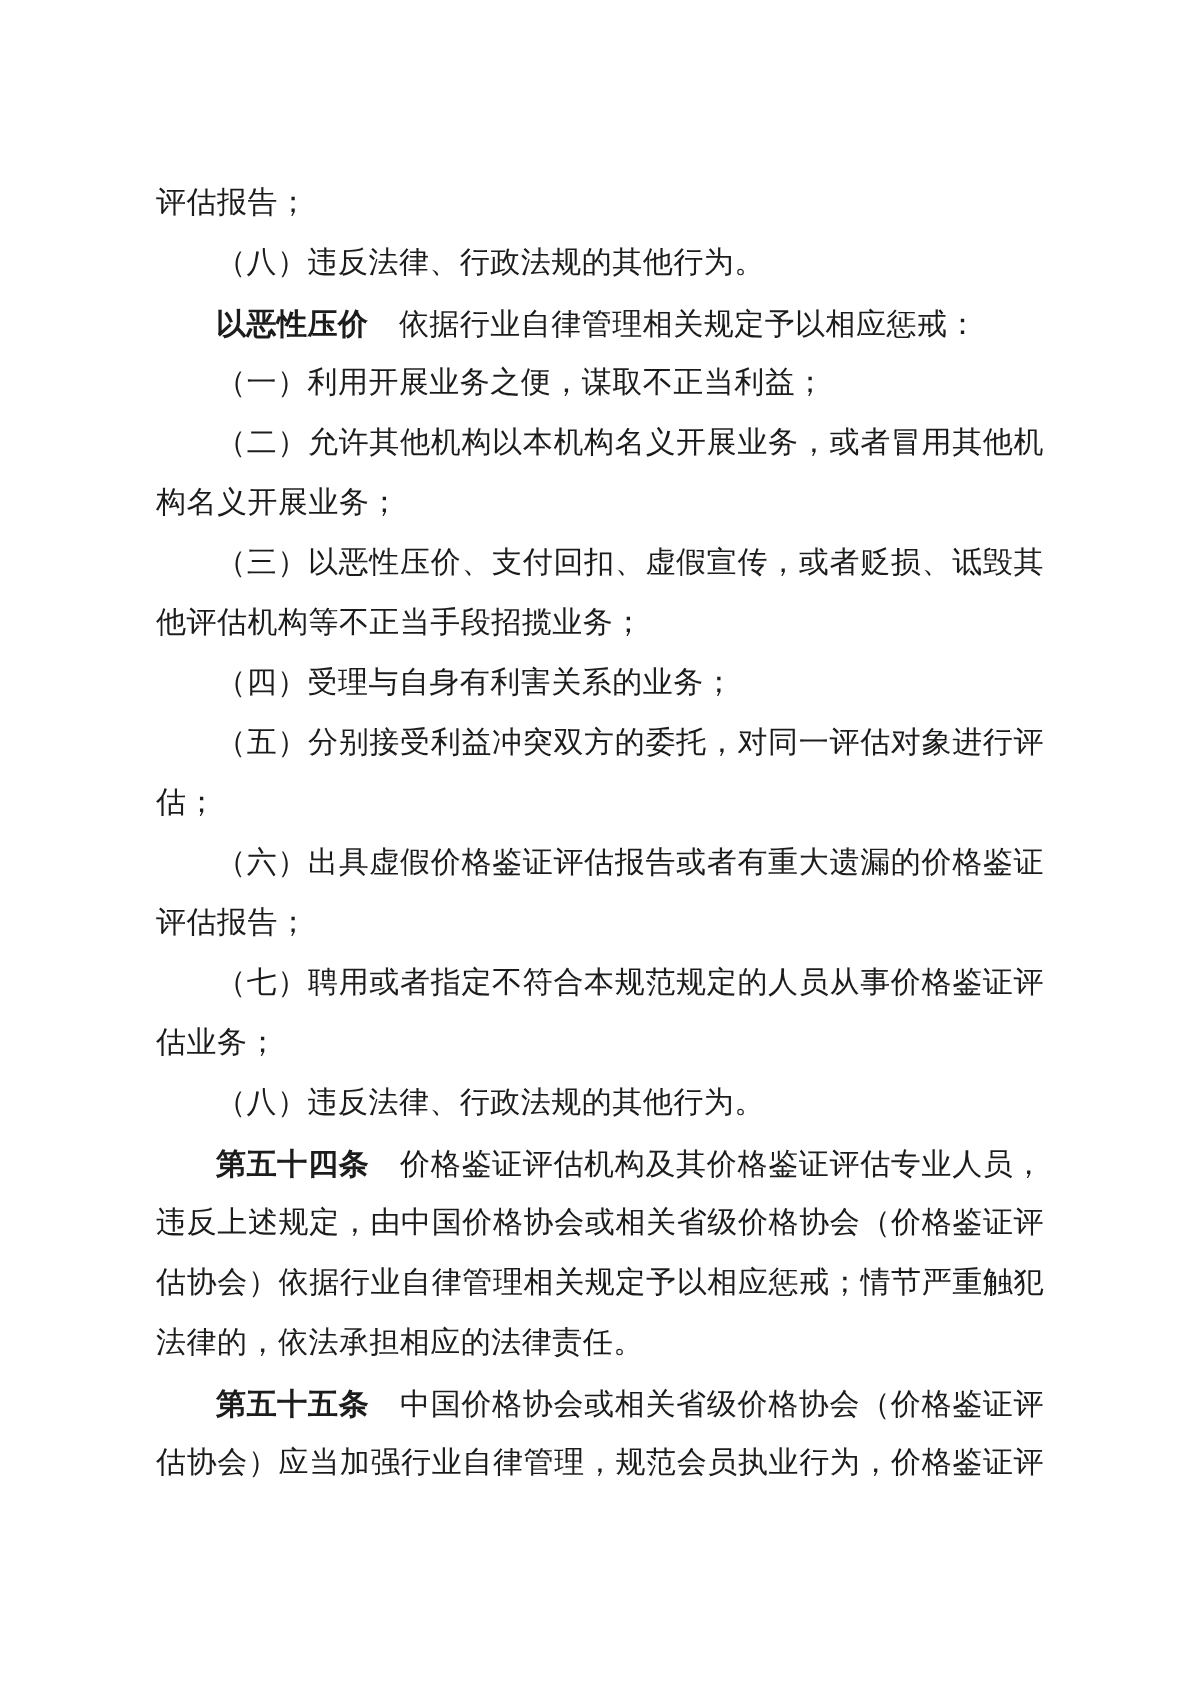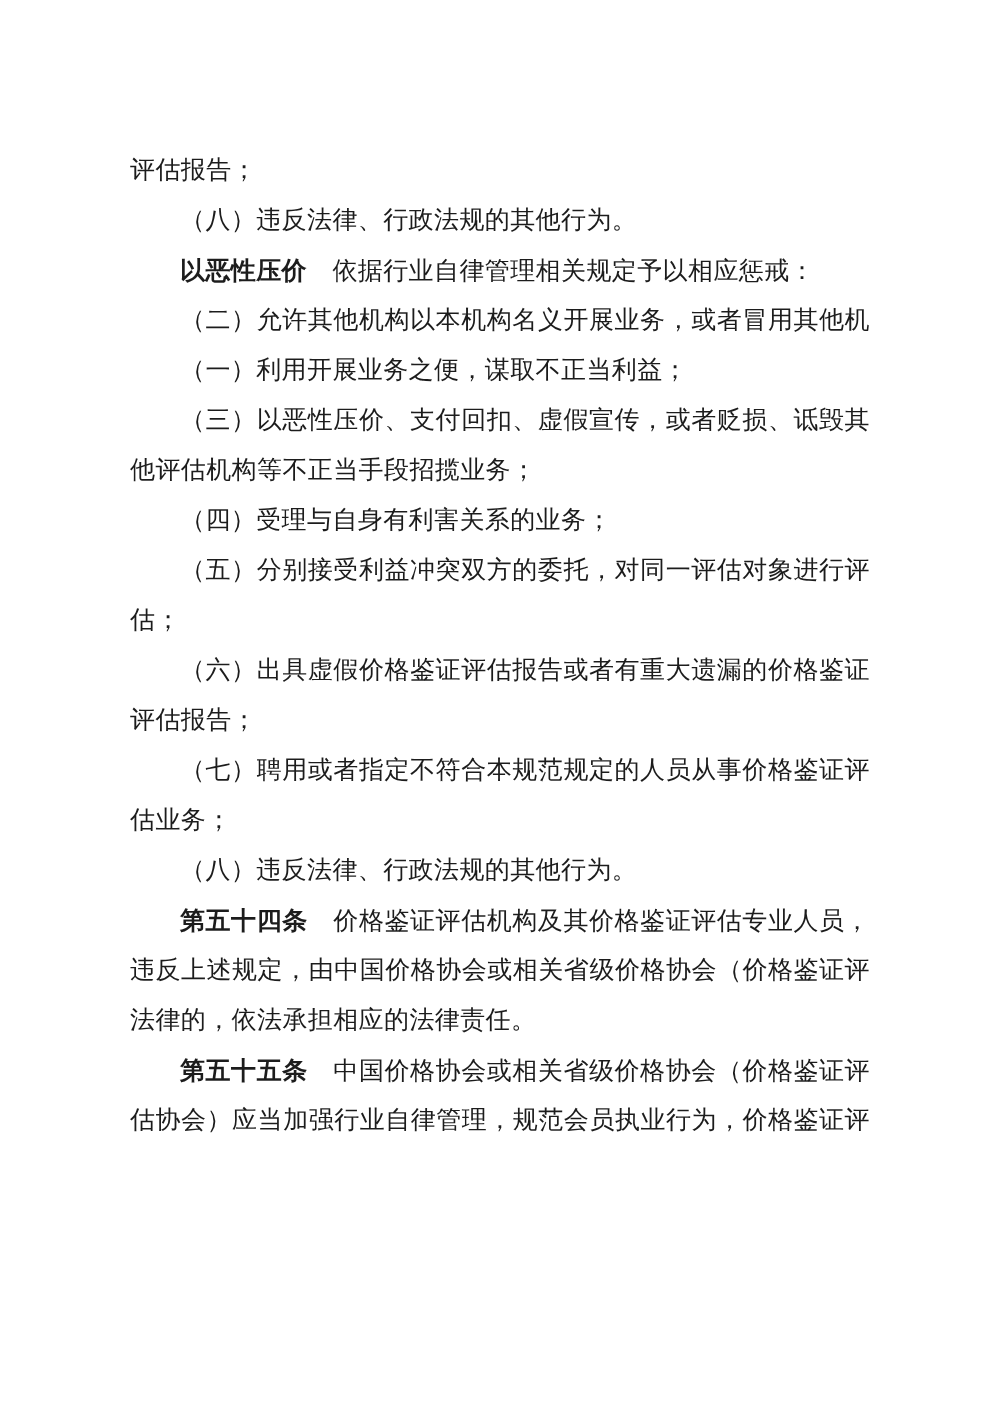--- a/index.html
+++ b/index.html
@@ -56,34 +56,36 @@
 </style>
 </head>
 <body>
 
 <div class="page">
 
   <div class="content">
     <div class="line"><span>评估报告；</span></div>
     <div class="line indent"><span>（八）违反法律、行政法规的其他行为。</span></div>
     <div class="line indent"><span class="b">以恶性压价</span><span>　依据行业自律管理相关规定予以相应惩戒：</span></div>
+    <div class="line indent"><span>（一）利用开展业务之便，谋取不正当利益；</span></div>
     <div class="line indent j"><span>（二）允许其他机构以本机构名义开展业务，或者冒用其他机</span></div>
-    <div class="line indent"><span>（一）利用开展业务之便，谋取不正当利益；</span></div>
+    <div class="line"><span>构名义开展业务；</span></div>
     <div class="line indent j"><span>（三）以恶性压价、支付回扣、虚假宣传，或者贬损、诋毁其</span></div>
     <div class="line"><span>他评估机构等不正当手段招揽业务；</span></div>
     <div class="line indent"><span>（四）受理与自身有利害关系的业务；</span></div>
     <div class="line indent j"><span>（五）分别接受利益冲突双方的委托，对同一评估对象进行评</span></div>
     <div class="line"><span>估；</span></div>
     <div class="line indent j"><span>（六）出具虚假价格鉴证评估报告或者有重大遗漏的价格鉴证</span></div>
     <div class="line"><span>评估报告；</span></div>
     <div class="line indent j"><span>（七）聘用或者指定不符合本规范规定的人员从事价格鉴证评</span></div>
     <div class="line"><span>估业务；</span></div>
     <div class="line indent"><span>（八）违反法律、行政法规的其他行为。</span></div>
     <div class="line indent j"><span class="b">第五十四条</span><span>　价格鉴证评估机构及其价格鉴证评估专业人员，</span></div>
     <div class="line j"><span>违反上述规定，由中国价格协会或相关省级价格协会（价格鉴证评</span></div>
+    <div class="line j"><span>估协会）依据行业自律管理相关规定予以相应惩戒；情节严重触犯</span></div>
     <div class="line"><span>法律的，依法承担相应的法律责任。</span></div>
     <div class="line indent j"><span class="b">第五十五条</span><span>　中国价格协会或相关省级价格协会（价格鉴证评</span></div>
     <div class="line j"><span>估协会）应当加强行业自律管理，规范会员执业行为，价格鉴证评</span></div>
   </div>
 
   <div class="pagenum">— 18 —</div>
 
 </div>
 
 </body></html>

